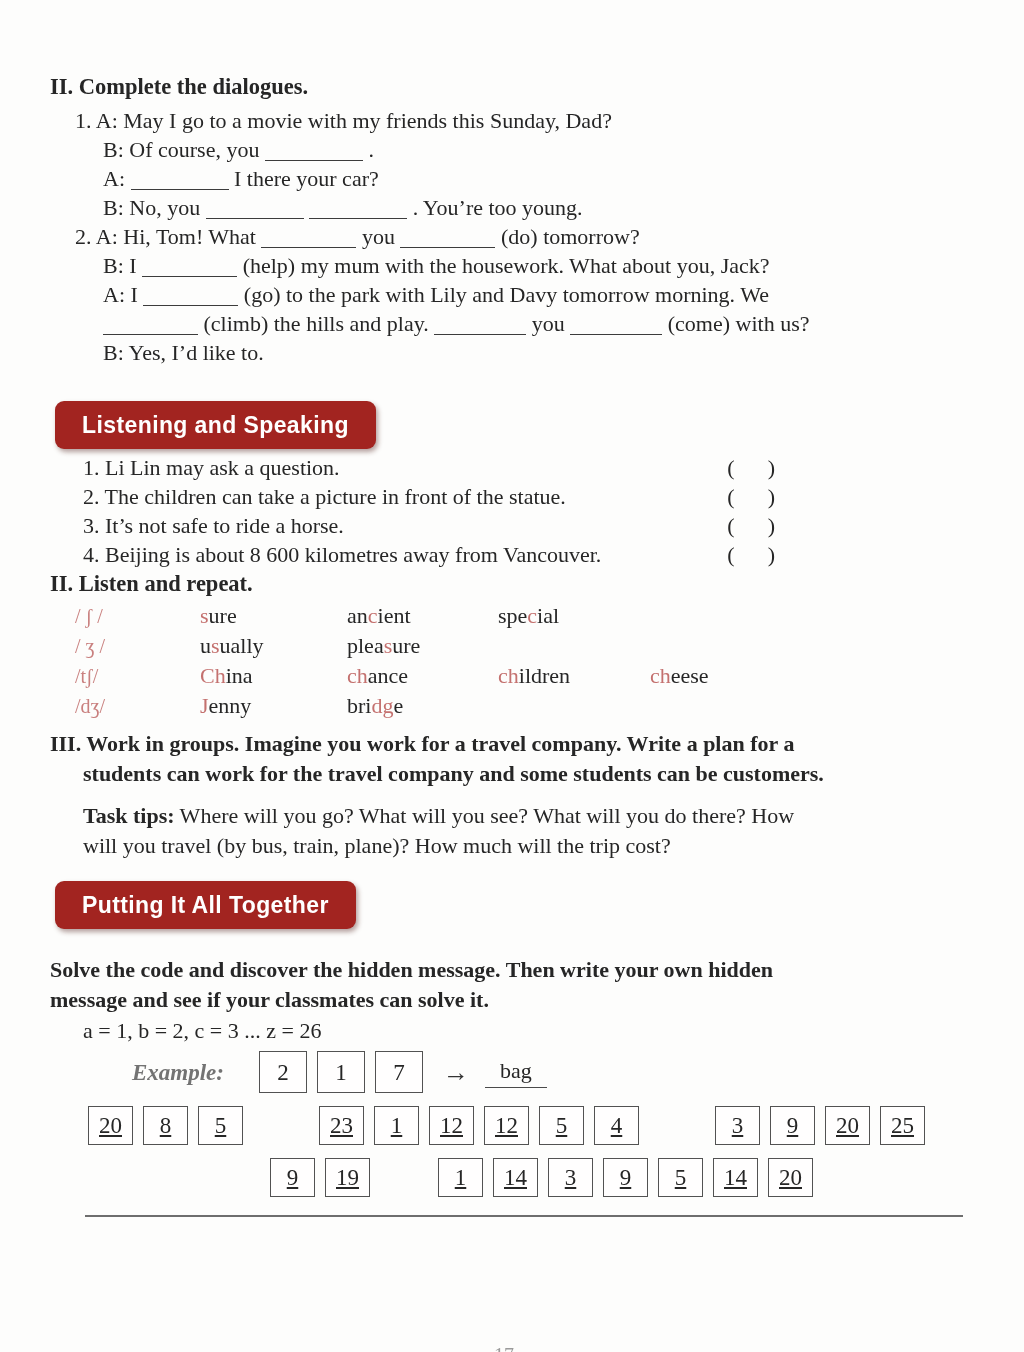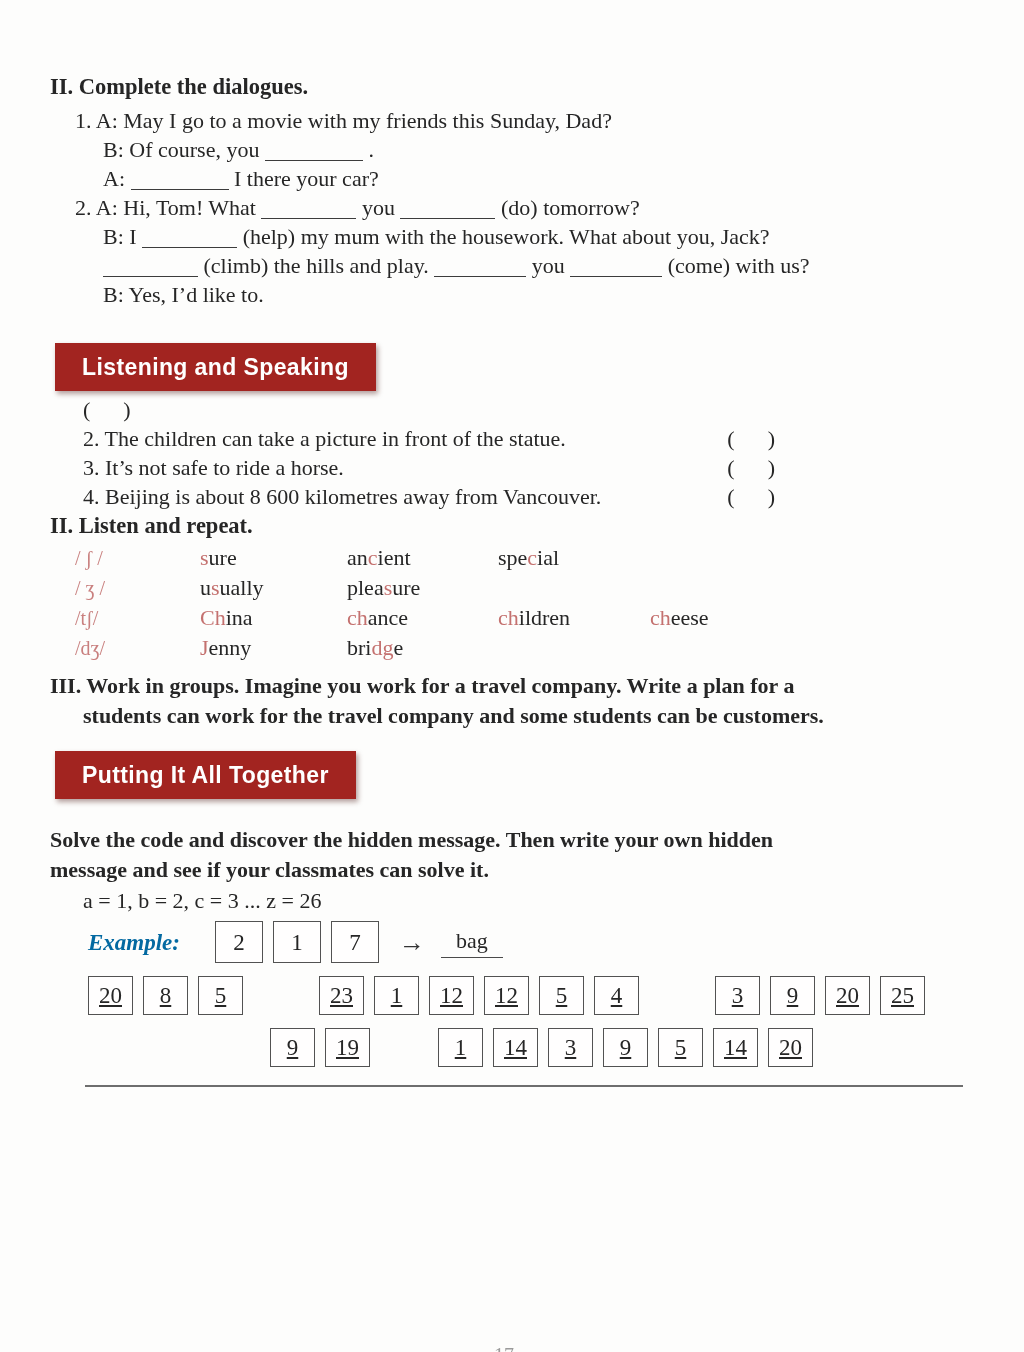--- a/index.html
+++ b/index.html
@@ -9,21 +9,21 @@
         margin:0 auto;}
   h2.sec{font-size:22.5px;font-weight:bold;margin:0;line-height:29px;}
   .dlines{margin-top:5px;}
   .dline{white-space:nowrap;}
   .indent1{padding-left:25px;}
   .indent2{padding-left:53px;}
   .blank{display:inline-block;border-bottom:1.6px solid #3c3c3c;height:18px;vertical-align:-4px;}
 
   .banner{display:inline-block;background:#a22420;color:#ffffff;
           font-family:"Liberation Sans", sans-serif;font-weight:bold;font-size:23px;line-height:1;
-          padding:13px 27px 12px;border-radius:0;margin:34px 0 0 5px;letter-spacing:.4px;
+          padding:13px 27px 12px;border-radius:9px;margin:34px 0 0 5px;letter-spacing:.4px;
           box-shadow:2px 3px 5px rgba(70,20,15,.4);}
 
   .listening-h{margin-top:22px;}
   .tf-list{margin-top:4px;padding-left:33px;}
   .tf-item{display:flex;justify-content:space-between;width:692px;}
   .tf-answer{white-space:pre;}
 
   .lr-h{margin-top:4px;}
   .ph-table{margin-top:3px;padding-left:25px;}
   .ph-row{display:grid;grid-template-columns:125px 147px 151px 152px auto;line-height:30px;}
@@ -33,21 +33,21 @@
   .groupwork{margin-top:8px;font-weight:bold;line-height:30px;}
   .gw-cont{padding-left:33px;}
   .tasktips{margin-top:12px;padding-left:33px;line-height:30px;}
   .tt-label{font-weight:bold;}
 
   .banner2{margin-top:20px;}
   .code-intro{margin-top:26px;font-weight:bold;line-height:30px;}
   .code-key{padding-left:33px;margin-top:1px;}
 
   .example-row{margin-top:6px;display:flex;align-items:center;padding-left:38px;}
-  .example-label{font-style:italic;font-weight:bold;font-size:23px;color:#0369a1;width:127px;}
+  .example-label{font-style:italic;font-weight:bold;font-size:23px;color:#737373;width:127px;margin-left:44px;}
   .box{width:45px;height:39px;border:1.6px solid #525252;background:#fffefe;
        display:flex;align-items:center;justify-content:center;font-size:23px;box-sizing:border-box;}
   .example-row .box{width:48px;height:42px;margin-right:10px;}
   .arrow{font-size:26px;margin:0 16px 0 10px;color:#333;}
   .example-answer{border-bottom:1.6px solid #4a4a4a;padding:0 15px 2px;}
 
   .code-rows{margin-top:2px;text-decoration:underline;}
   .code-row{display:flex;margin-top:13px;}
   .code-group{display:flex;gap:10px;}
   .code-row1 .code-group:nth-child(1){margin-left:38px;}
@@ -63,34 +63,37 @@
 <body>
 
 <div class="page">
 
   <section>
     <h2 class="sec">II. Complete the dialogues.</h2>
     <div class="dlines">
         <div class="dline indent1"><span>1. A: May I go to a movie with my friends this Sunday, Dad?</span></div>
         <div class="dline indent2"><span>B: Of course, you </span><span class="blank" style="width: 98px;"></span><span> .</span></div>
         <div class="dline indent2"><span>A: </span><span class="blank" style="width: 98px;"></span><span> I there your car?</span></div>
+        <div class="dline indent2"><span>B: No, you </span><span class="blank" style="width: 98px;"></span><span> </span><span class="blank" style="width: 98px;"></span><span> . You’re too young.</span></div>
         <div class="dline indent1"><span>2. A: Hi, Tom! What </span><span class="blank" style="width: 95px;"></span><span> you </span><span class="blank" style="width: 95px;"></span><span> (do) tomorrow?</span></div>
         <div class="dline indent2"><span>B: I </span><span class="blank" style="width: 95px;"></span><span> (help) my mum with the housework. What about you, Jack?</span></div>
+        <div class="dline indent2"><span>A: I </span><span class="blank" style="width: 95px;"></span><span> (go) to the park with Lily and Davy tomorrow morning. We</span></div>
         <div class="dline indent2"><span class="blank" style="width: 95px;"></span><span> (climb) the hills and play. </span><span class="blank" style="width: 92px;"></span><span> you </span><span class="blank" style="width: 92px;"></span><span> (come) with us?</span></div>
         <div class="dline indent2"><span>B: Yes, I’d like to.</span></div>
       </div>
   </section>
 
   <div class="banner">
     <span>Listening and Speaking</span>
   </div>
 
   <section>
     <div class="tf-list">
         <div class="tf-item">
+          <span>1. Li Lin may ask a question.</span>
           <span class="tf-answer">(      )</span>
         </div>
         <div class="tf-item">
           <span>2. The children can take a picture in front of the statue.</span>
           <span class="tf-answer">(      )</span>
         </div>
         <div class="tf-item">
           <span>3. It’s not safe to ride a horse.</span>
           <span class="tf-answer">(      )</span>
         </div>
@@ -133,20 +136,24 @@
           <span class="ph-word"></span>
         </div>
       </div>
   </section>
 
   <section class="groupwork">
     <div>III. Work in groups. Imagine you work for a travel company. Write a plan for a</div>
     <div class="gw-cont">students can work for the travel company and some students can be customers.</div>
   </section>
 
+  <section class="tasktips">
+    <div><span class="tt-label">Task tips:</span><span> Where will you go? What will you see? What will you do there? How</span></div>
+    <div>will you travel (by bus, train, plane)? How much will the trip cost?</div>
+  </section>
 
   <div class="banner banner2">
     <span>Putting It All Together</span>
   </div>
 
   <section>
     <div class="code-intro">
       <div>Solve the code and discover the hidden message. Then write your own hidden</div>
       <div>message and see if your classmates can solve it.</div>
     </div>

